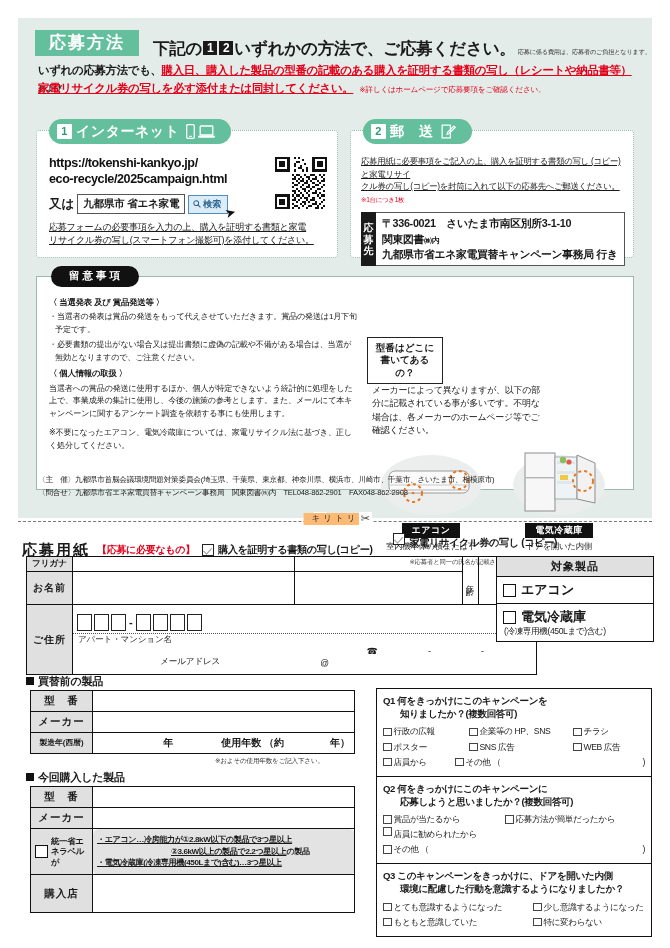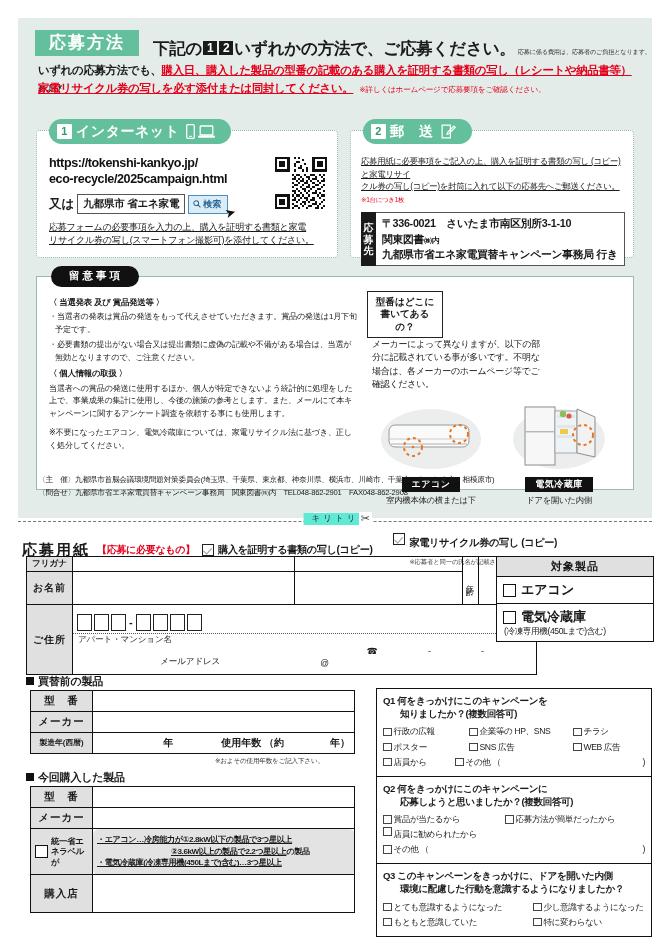--- a/index.html
+++ b/index.html
@@ -112,41 +112,41 @@
   }
   .notes-left { position: absolute; left: 12px; top: 16px; width: 310px; font-size: 8.1px; line-height: 1.58; letter-spacing: -0.2px; }
   .notes-left .h { font-weight: bold; font-size: 8.4px; display: block; margin: 3px 0 2px; }
   .notes-left p { margin: 0 0 2px 0; }
   .notes-left .ind { padding-left: 6px; text-indent: -6px; }
 
   .notes-right { position: absolute; left: 330px; top: 14px; width: 256px; }
   .kata-box {
     display: inline-block; border: 1.6px solid #222; background: #fff;
     font-size: 9.6px; font-weight: bold; line-height: 1.3; text-align: center;
-    padding: 4px 6px; width: 76px; vertical-align: top;
+    padding: 4px 6px; width: 76px; vertical-align: top; margin-top: 46px;
   }
   .kata-txt { display: inline-block; width: 172px; font-size: 9px; line-height: 1.45; vertical-align: top; margin-left: 5px; letter-spacing: -0.3px; }
   .appl-row { display: flex; justify-content: space-around; margin-top: 8px; }
   .appl { width: 118px; text-align: center; position: relative; }
   .appl-img { height: 74px; position: relative; display: flex; align-items: center; justify-content: center; }
   .appl-tag {
     background: #111; color: #fff; font-size: 9px; font-weight: bold;
     padding: 1px 10px; display: inline-block; letter-spacing: 0.5px;
   }
   .appl-cap { font-size: 8.4px; margin-top: 3px; letter-spacing: -0.3px; }
 
   
   .credits { position: absolute; left: 20px; top: 456px; font-size: 7.6px; line-height: 1.7; letter-spacing: -0.2px; }
 
   
   .cutline { position: absolute; left: 18px; top: 513px; width: 634px; height: 16px; }
   .cut-dash { position: absolute; left: 0; top: 8px; width: 100%; border-top: 1px dashed #777; }
   .cut-text {
     position: absolute; left: 50%; top: 0; transform: translateX(-50%);
-    background: #5eead4; padding: 0 8px; font-size: 8.5px; letter-spacing: 3px; color: #333;
+    background: #fdba74; padding: 0 8px; font-size: 8.5px; letter-spacing: 3px; color: #333;
   }
   .scissor { position: absolute; top: -1px; font-size: 11px; color: #444; background: #fff; padding: 0 2px; }
 
   
   .form-title-row { position: absolute; left: 22px; top: 532px; display: flex; align-items: center; gap: 7px; }
   .form-title { font-size: 15px; font-weight: bold; letter-spacing: 2px; }
   .form-req { font-size: 10px; font-weight: bold; color: #e3001b; letter-spacing: -0.3px; }
   .chk-item { display: flex; align-items: flex-start; gap: 4px; }
   .chkbox { width: 12px; height: 12px; border: 1.2px solid #222; background:#fff; display:inline-block; flex:none; position: relative; margin-top: 1px;}
   .chkbox.ticked::after {

